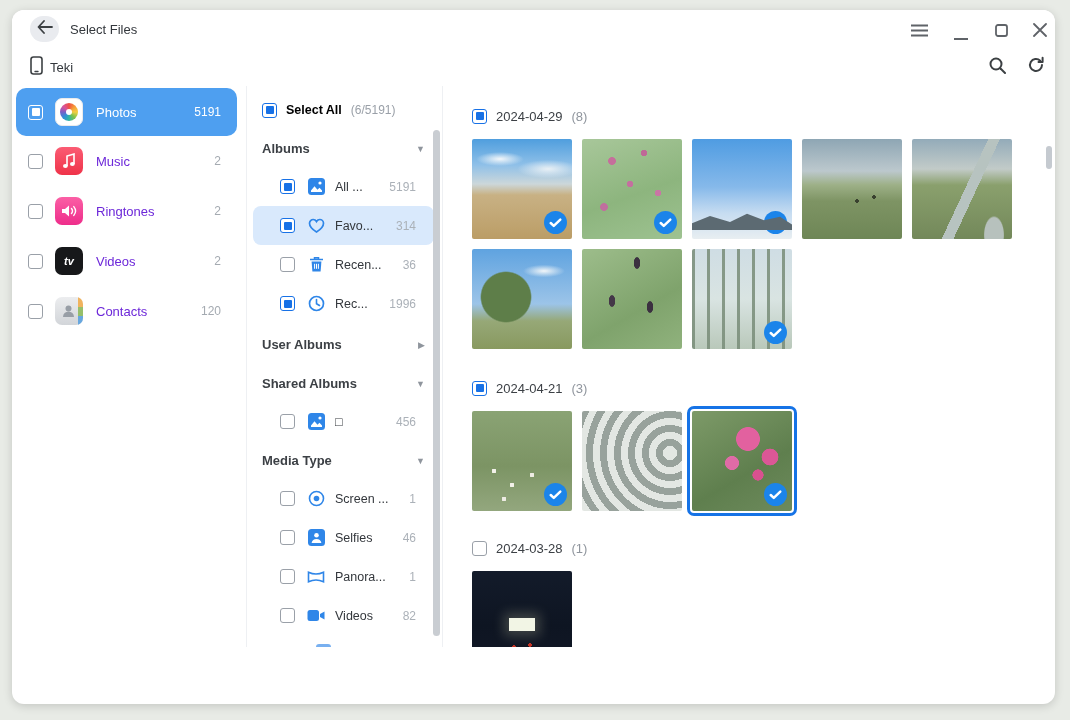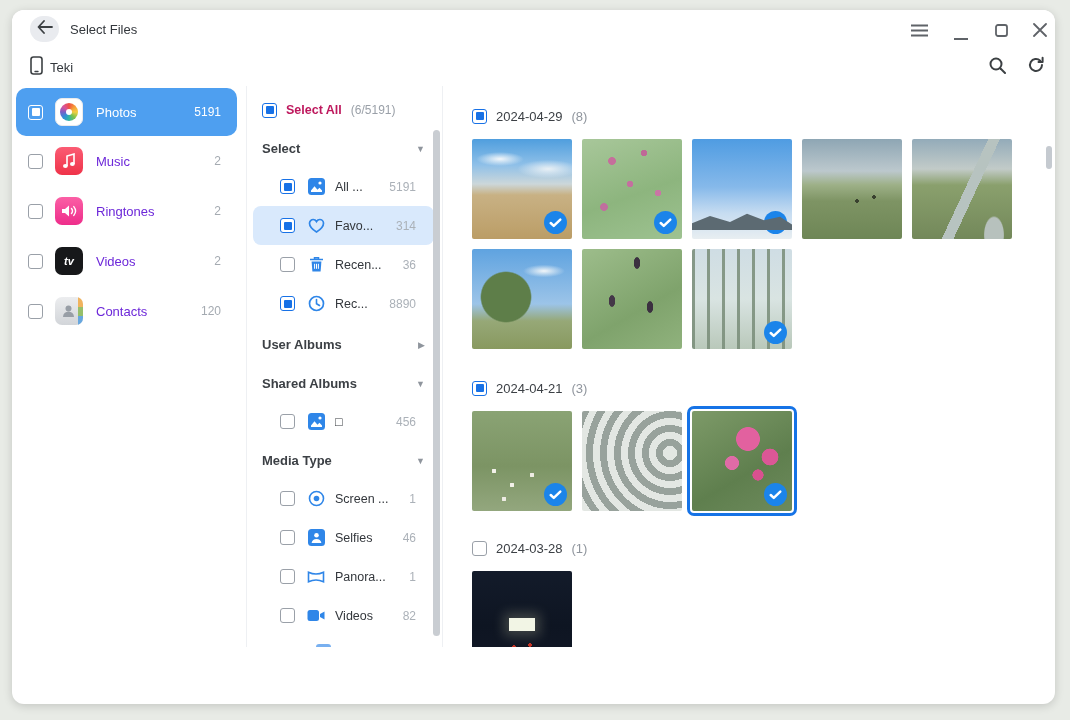--- a/index.html
+++ b/index.html
@@ -59,21 +59,21 @@
   .ic-music { background:linear-gradient(180deg,#fb5c74,#ef3349); }
   .ic-ringtones { background:linear-gradient(180deg,#fb5fa5,#ee2d8b); }
   .ic-videos { background:#17181a; color:#fff; font-size:11px; font-weight:bold; }
   .ic-contacts { background:linear-gradient(180deg,#ecedef,#d2d5d9); }
   .ic-contacts::after { content:""; position:absolute; right:0; top:0; bottom:0; width:5px;
     background:linear-gradient(180deg,#f0b35e 0 34%,#96bf6b 34% 67%,#67a7df 67% 100%); }
 
   
   .panel-inner { padding-top:16px; }
   .select-all { display:flex; align-items:center; gap:9px; margin-left:15px; height:16px; }
-  .sa-label { font-size:12.5px; color:#be185d; font-weight:bold; }
+  .sa-label { font-size:12.5px; color:#000000; font-weight:bold; }
   .sa-count { font-size:12px; color:#9aa0a8; }
   .sec-h { display:flex; align-items:center; margin:0 17px 0 15px; height:17px; }
   .sec-title { flex:1; font-size:13px; font-weight:bold; color:#3c4045; }
   .arrow { font-size:9px; color:#8f959d; }
   .al-row { height:39px; display:flex; align-items:center; padding:0 18px 0 27px;
     gap:0; cursor:pointer; margin:0 8px 0 6px; border-radius:8px; }
   .al-row.hl { background:#d9e9fc; }
   .al-row .cb { margin-right:12px; }
   .al-icon { width:18px; height:18px; flex:none; margin-right:10px; display:flex;
     align-items:center; justify-content:center; }
@@ -272,21 +272,21 @@
 
     <div class="albums">
       <div class="panel-inner">
         <div class="select-all">
           <span class="cb partial"></span>
           <span class="sa-label">Select All</span>
           <span class="sa-count">(6/5191)</span>
         </div>
 
         <div class="sec-h" style="margin-top:22px;">
-          <span class="sec-title">Select</span>
+          <span class="sec-title">Albums</span>
           <span class="arrow">▼</span>
         </div>
         <div style="height:10px"></div>
 
         <div class="al-row">
           <span class="cb partial"></span>
           <span class="al-icon">
               <svg width="17" height="17" viewBox="0 0 17 17">
                 <rect width="17" height="17" rx="3.5" fill="#2f86e8"></rect>
                 <path d="M3 12.5l3.5-4.2 3 3.5 2-2 2.5 2.7v1.5H3z" fill="#fff"></path>
@@ -320,21 +320,21 @@
         </div>
         <div class="al-row">
           <span class="cb partial"></span>
           <span class="al-icon">
               <svg width="17" height="17">
                 <circle cx="8.5" cy="8.5" r="7" fill="none" stroke="#2f86e8" stroke-width="1.7"></circle>
                 <path d="M8.5 4.5v4.2l3 1.8" stroke="#2f86e8" stroke-width="1.6" fill="none" stroke-linecap="round"></path>
               </svg>
             </span>
           <span class="al-label">Rec...</span>
-          <span class="al-count">8890</span>
+          <span class="al-count">1996</span>
         </div>
 
         <div class="sec-h" style="margin-top:13px;">
           <span class="sec-title">User Albums</span>
           <span class="arrow">▶</span>
         </div>
 
         <div class="sec-h" style="margin-top:22px;">
           <span class="sec-title">Shared Albums</span>
           <span class="arrow">▼</span>

